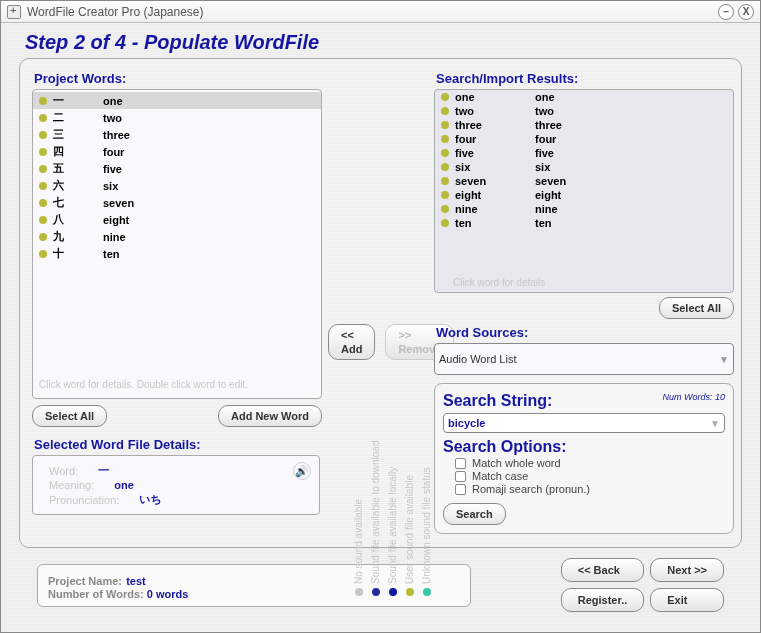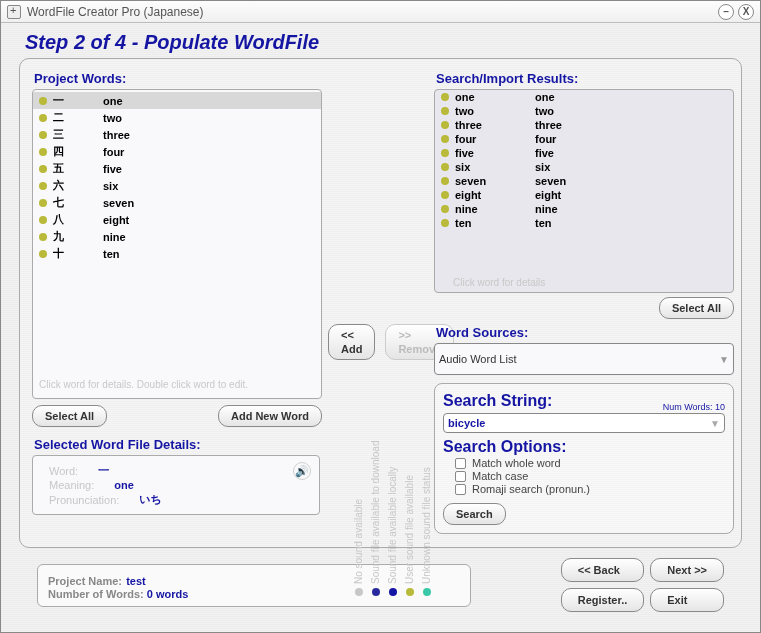--- a/index.html
+++ b/index.html
@@ -49,21 +49,21 @@
   .speaker { position:absolute; right:8px; top:6px; width:18px;height:18px;border:1px solid #d0d0d0;border-radius:50%;display:flex;align-items:center;justify-content:center;color:#ccc;font-size:11px;}
   .footer { display:flex; align-items:center; gap:10px; padding:10px 18px 0; }
   .footbox { background:#fafafa; border:1px solid #aaa; border-radius:6px; padding:6px 10px; width:434px;}
   .footbox .line1 { color:#888; font-size:15px; font-weight:bold;}
   .footbox .line1 .v { color:#1515a3;}
   .footbox .line2 { color:#888; font-size:11px; font-weight:bold;}
   .footbox .line2 .v { color:#1515a3;}
   .footbtns { margin-left:auto; display:grid; grid-template-columns:auto auto; gap:6px;}
   .footbtns .btn { padding:4px 16px;}
   .selall-right { text-align:right;margin-top:4px;}
-  .numwords { color:#1515a3; font-size:9px; float:right; margin-top:10px;}
+  .numwords { color:#1515a3; font-size:9px; float:right; margin-top:0;font-style:italic;}
 </style>
 </head>
 <body>
 
 <div class="window">
   <div class="titlebar">
     <div class="appicon"></div>
     <div class="title">WordFile Creator Pro (Japanese)</div>
     <div class="right">
       <div class="wbtn">–</div>

